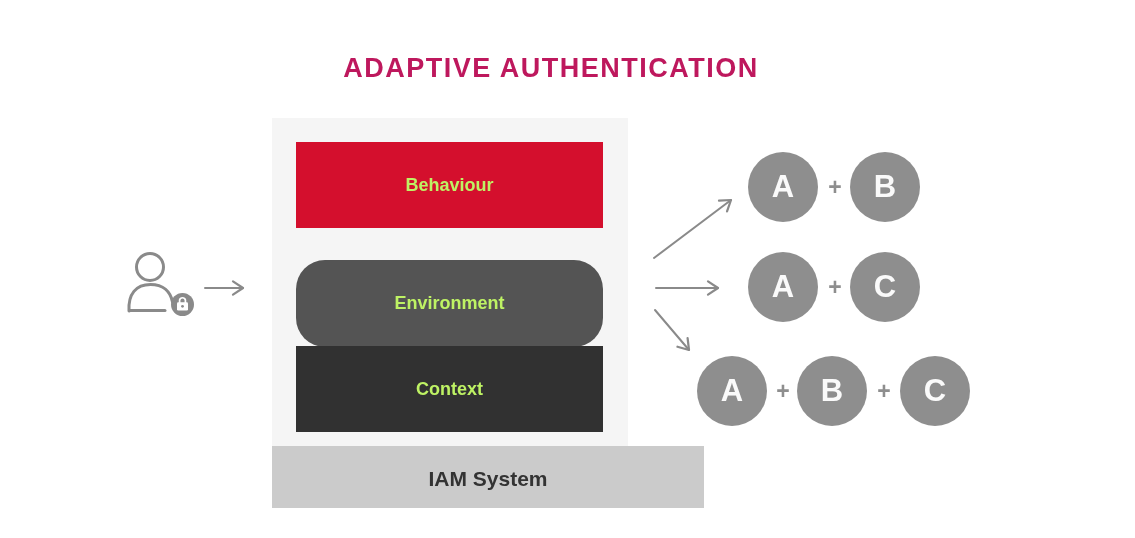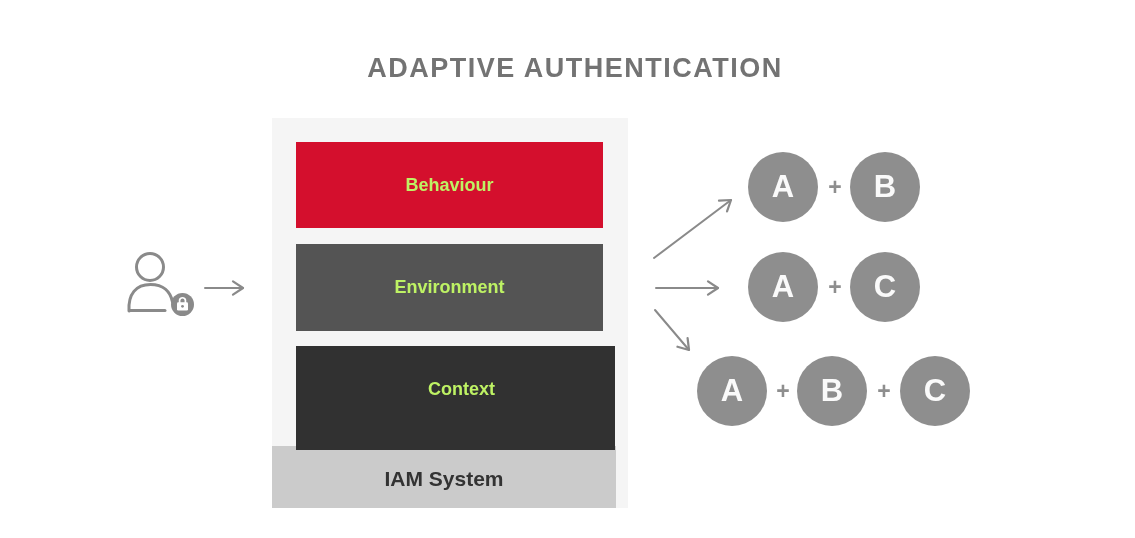--- a/index.html
+++ b/index.html
@@ -13,56 +13,55 @@
   }
   .title {
     position: absolute;
     top: 53px;
     left: 0;
     width: 1102px;
     text-align: center;
     font-size: 27px;
     font-weight: bold;
     letter-spacing: 1.5px;
-    color: #737373;
-    padding-left: 24px;
+    color: #be185d;
   }
   .panel {
     position: absolute;
     left: 272px;
     top: 118px;
     width: 356px;
     height: 390px;
     background: #f5f5f5;
   }
   .iam-band {
     position: absolute;
     left: 272px;
     top: 446px;
-    width: 344px;
+    width: 432px;
     height: 62px;
     background: #cbcbcb;
     text-align: center;
     line-height: 66px;
     font-size: 21px;
     font-weight: bold;
     color: #333333;
   }
   .layer {
     position: absolute;
     left: 296px;
     width: 307px;
     text-align: center;
     color: #bef264;
     font-size: 18px;
     font-weight: bold;
   }
   .layer-behaviour  { top: 142px; height: 86px; line-height: 86px; background: #d40f2d; }
-  .layer-environment{ top: 244px; height: 87px; line-height: 87px; background: #545454; }
-  .layer-context    { top: 346px; height: 104px; line-height: 86px; background: #313131; padding-left: 12px; }
+  .layer-environment{ top: 260px; height: 87px; line-height: 87px; background: #545454; border-radius: 29px; }
+  .layer-context    { top: 346px; height: 86px; line-height: 86px; background: #313131; }
   .circle {
     position: absolute;
     width: 70px;
     height: 70px;
     border-radius: 50%;
     background: #8e8e8e;
     color: #fafafa;
     font-size: 31px;
     font-weight: bold;
     text-align: center;

